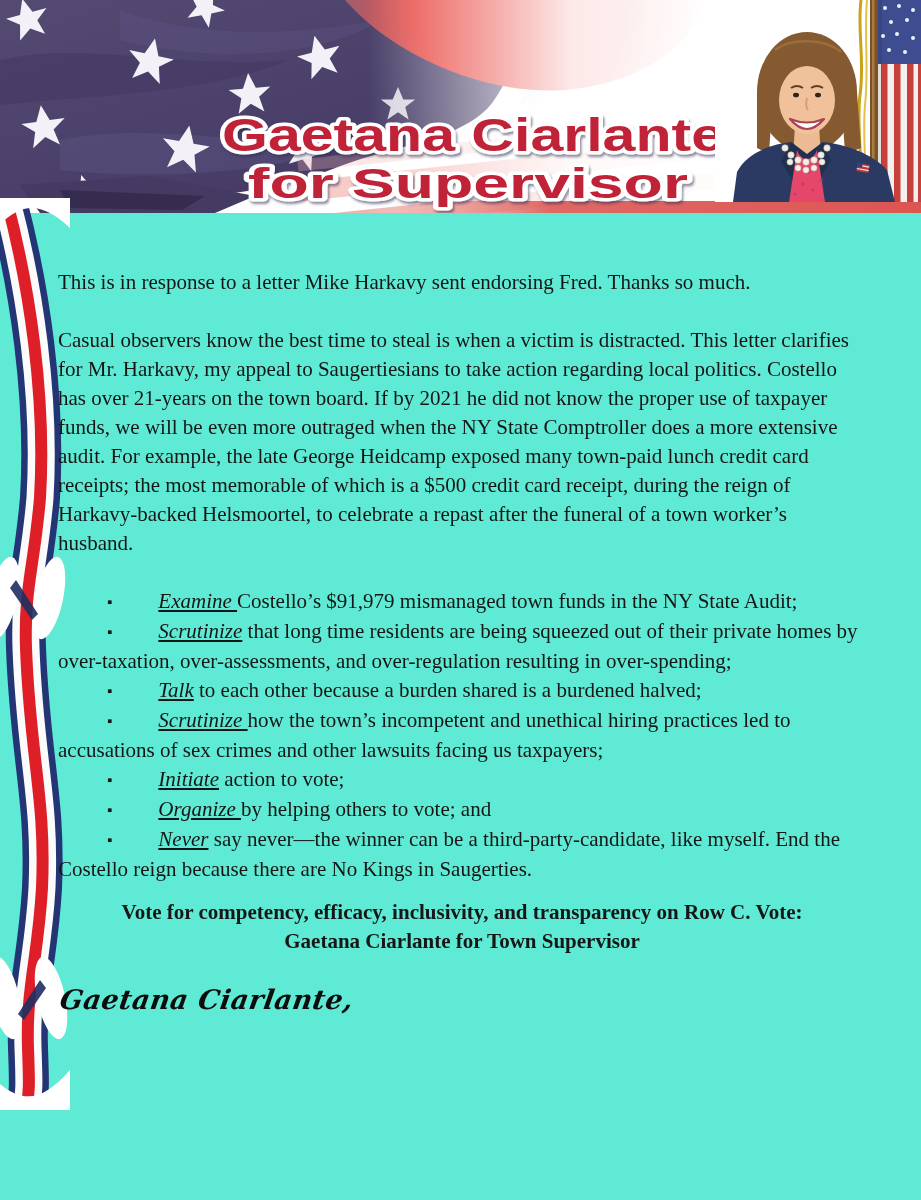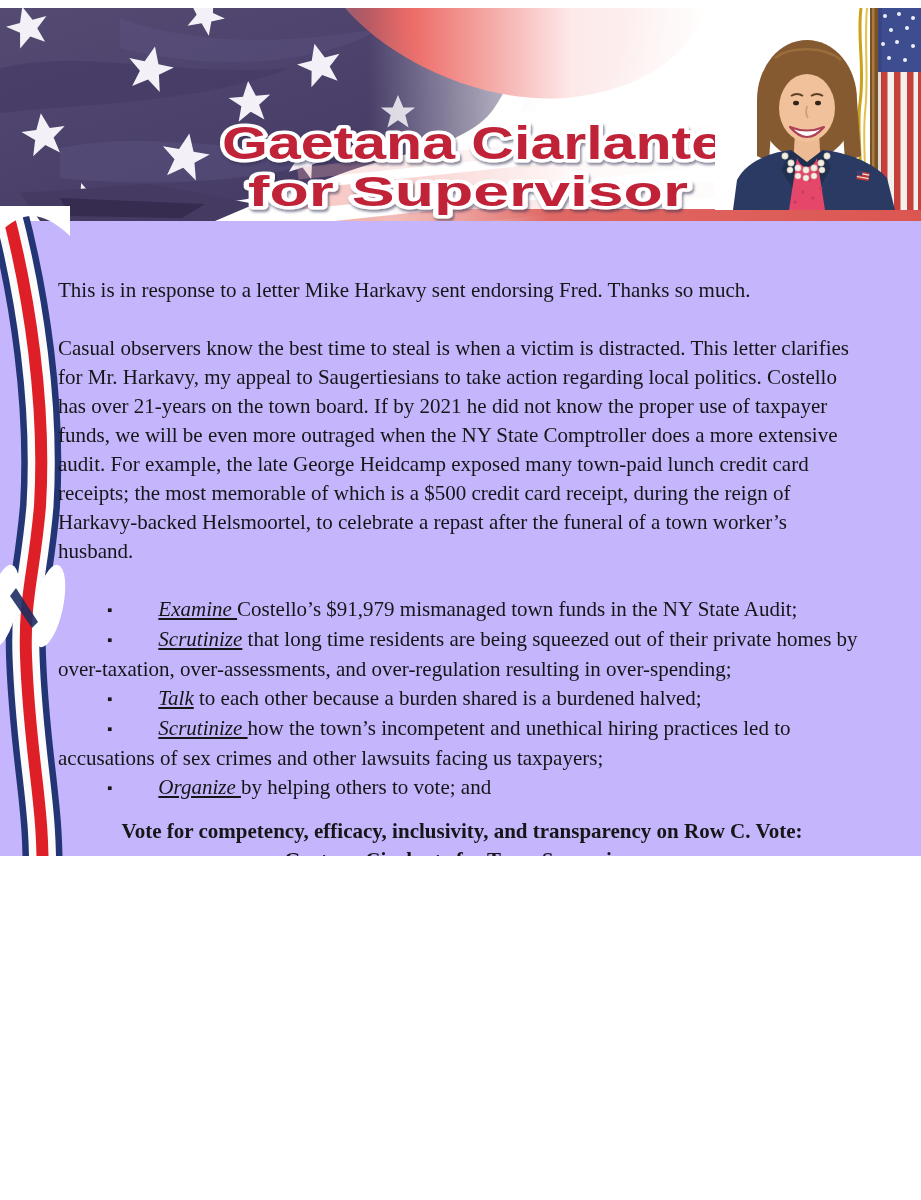--- a/index.html
+++ b/index.html
@@ -1,17 +1,17 @@
 <!DOCTYPE html>
 <html><head>
 <meta charset="utf-8">
 <style>
   html,body{margin:0;padding:0;background:#ffffff;}
-  .page{position:relative;width:921px;height:848px;background:#c4b5fd;overflow:hidden;
-        font-family:"Liberation Serif", serif;color:#161616;margin-top:8px;}
+  .page{position:relative;width:921px;height:1200px;background:#5eead4;overflow:hidden;
+        font-family:"Liberation Serif", serif;color:#161616;}
   .header-svg{position:absolute;left:0;top:0;}
   .photo-svg{position:absolute;left:715px;top:0;}
   .ribbon-svg{position:absolute;left:0;top:198px;}
   .letter{position:absolute;left:58px;top:268px;width:808px;font-size:21px;line-height:29px;}
   .letter p{margin:0 0 29px 0;}
   p.bullet{margin:0;text-indent:49px;}
   .blt{font-size:15px;vertical-align:1px;}
   .tab{display:inline-block;width:46px;}
   .lead{font-style:italic;text-decoration:underline;}
   .closing{font-weight:bold;margin-top:14px !important;}
@@ -202,21 +202,23 @@
 
   <div class="letter">
     <p>This is in response to a letter Mike Harkavy sent endorsing Fred. Thanks so much.</p>
     <p>Casual observers know the best time to steal is when a victim is distracted. This letter clarifies for Mr. Harkavy,  my appeal to Saugertiesians to take action regarding local politics.  Costello has over 21-years on the town board. If by 2021 he did not know the proper use of taxpayer funds, we will be even more outraged when the NY State Comptroller does a more extensive audit. For example, the late George Heidcamp exposed many town-paid lunch credit card receipts; the most memorable of which is a $500 credit card receipt, during the reign of Harkavy-backed Helsmoortel, to celebrate a repast after the funeral of a town worker’s husband.</p>
 
     <div>
       <p class="bullet"><span class="blt">▪</span><span class="tab"></span><span class="lead">Examine </span><span> Costello’s $91,979 mismanaged town funds in the NY State Audit;</span></p>
       <p class="bullet"><span class="blt">▪</span><span class="tab"></span><span class="lead">Scrutinize</span><span> that long time residents are being squeezed out of their private homes by over-taxation, over-assessments, and over-regulation resulting in over-spending;</span></p>
       <p class="bullet"><span class="blt">▪</span><span class="tab"></span><span class="lead">Talk</span><span> to each other because a burden shared is a burdened halved;</span></p>
       <p class="bullet"><span class="blt">▪</span><span class="tab"></span><span class="lead">Scrutinize </span><span>how the town’s incompetent and unethical hiring practices led to accusations of sex crimes and other lawsuits facing us taxpayers;</span></p>
+      <p class="bullet"><span class="blt">▪</span><span class="tab"></span><span class="lead">Initiate</span><span> action to vote;</span></p>
       <p class="bullet"><span class="blt">▪</span><span class="tab"></span><span class="lead">Organize </span><span>by helping others to vote; and</span></p>
+      <p class="bullet"><span class="blt">▪</span><span class="tab"></span><span class="lead">Never</span><span> say never—the winner can be a third-party-candidate, like myself.  End the Costello reign because there are No Kings in Saugerties.</span></p>
     </div>
 
     <p class="closing">
       <span>Vote for competency, efficacy, inclusivity, and transparency on Row C.  Vote:</span>
       <span>Gaetana Ciarlante for Town Supervisor</span>
     </p>
 
     <p class="sig">Gaetana Ciarlante,</p>
   </div>
 

